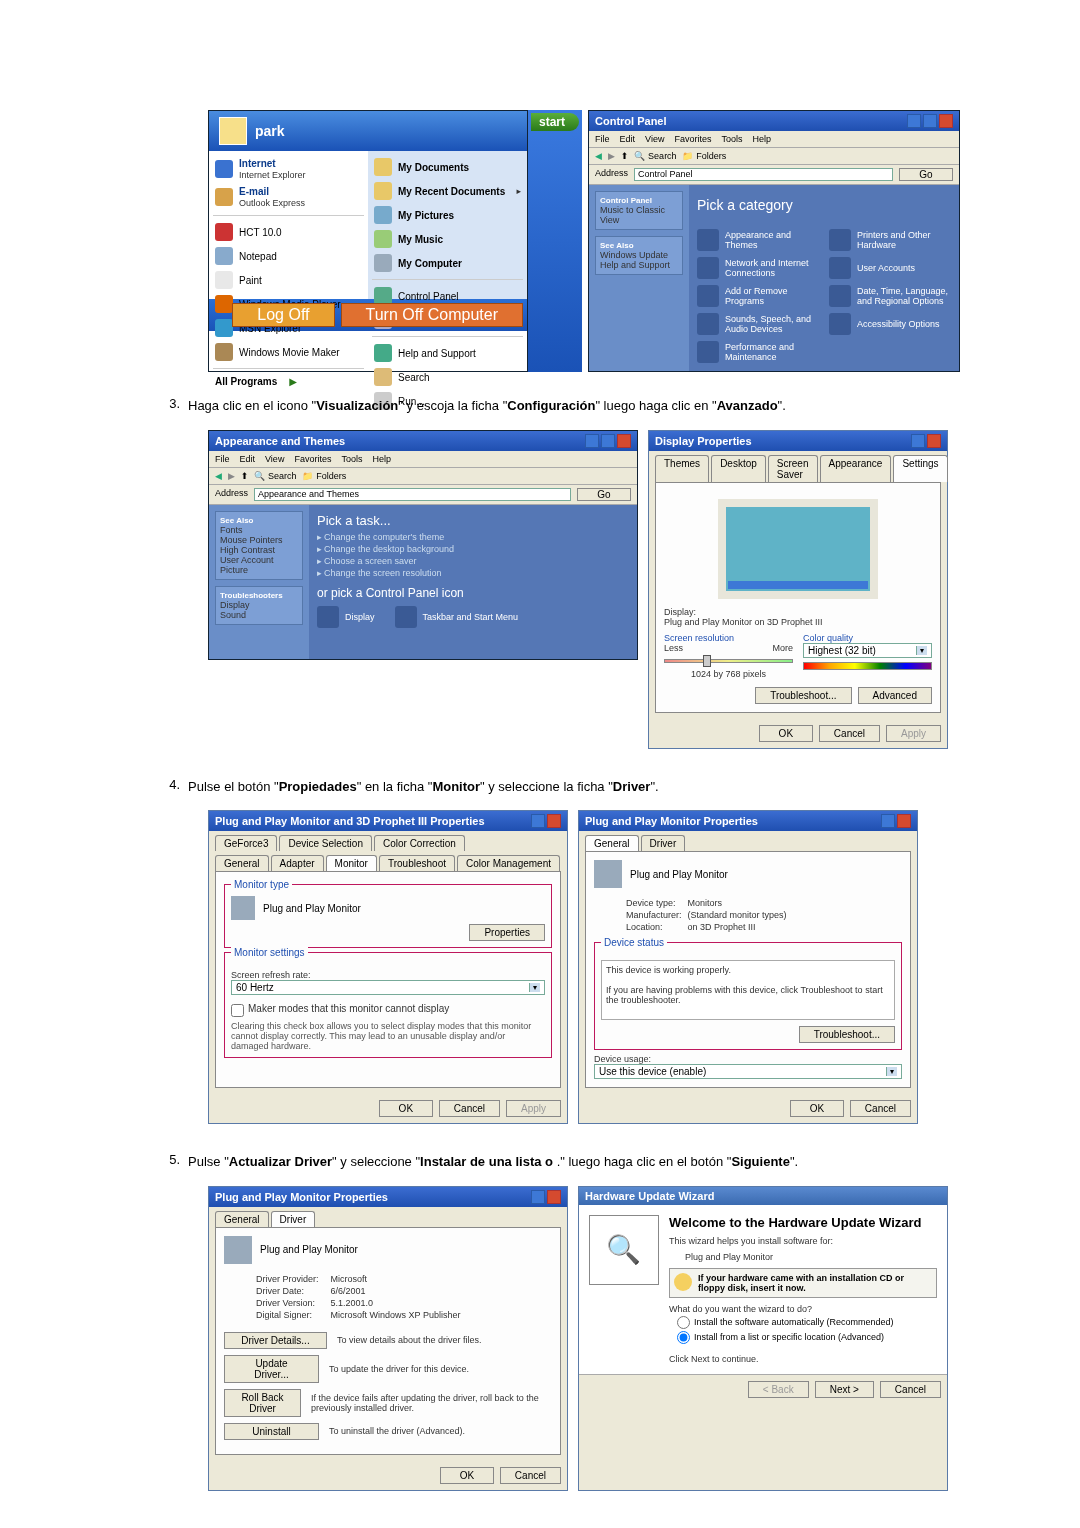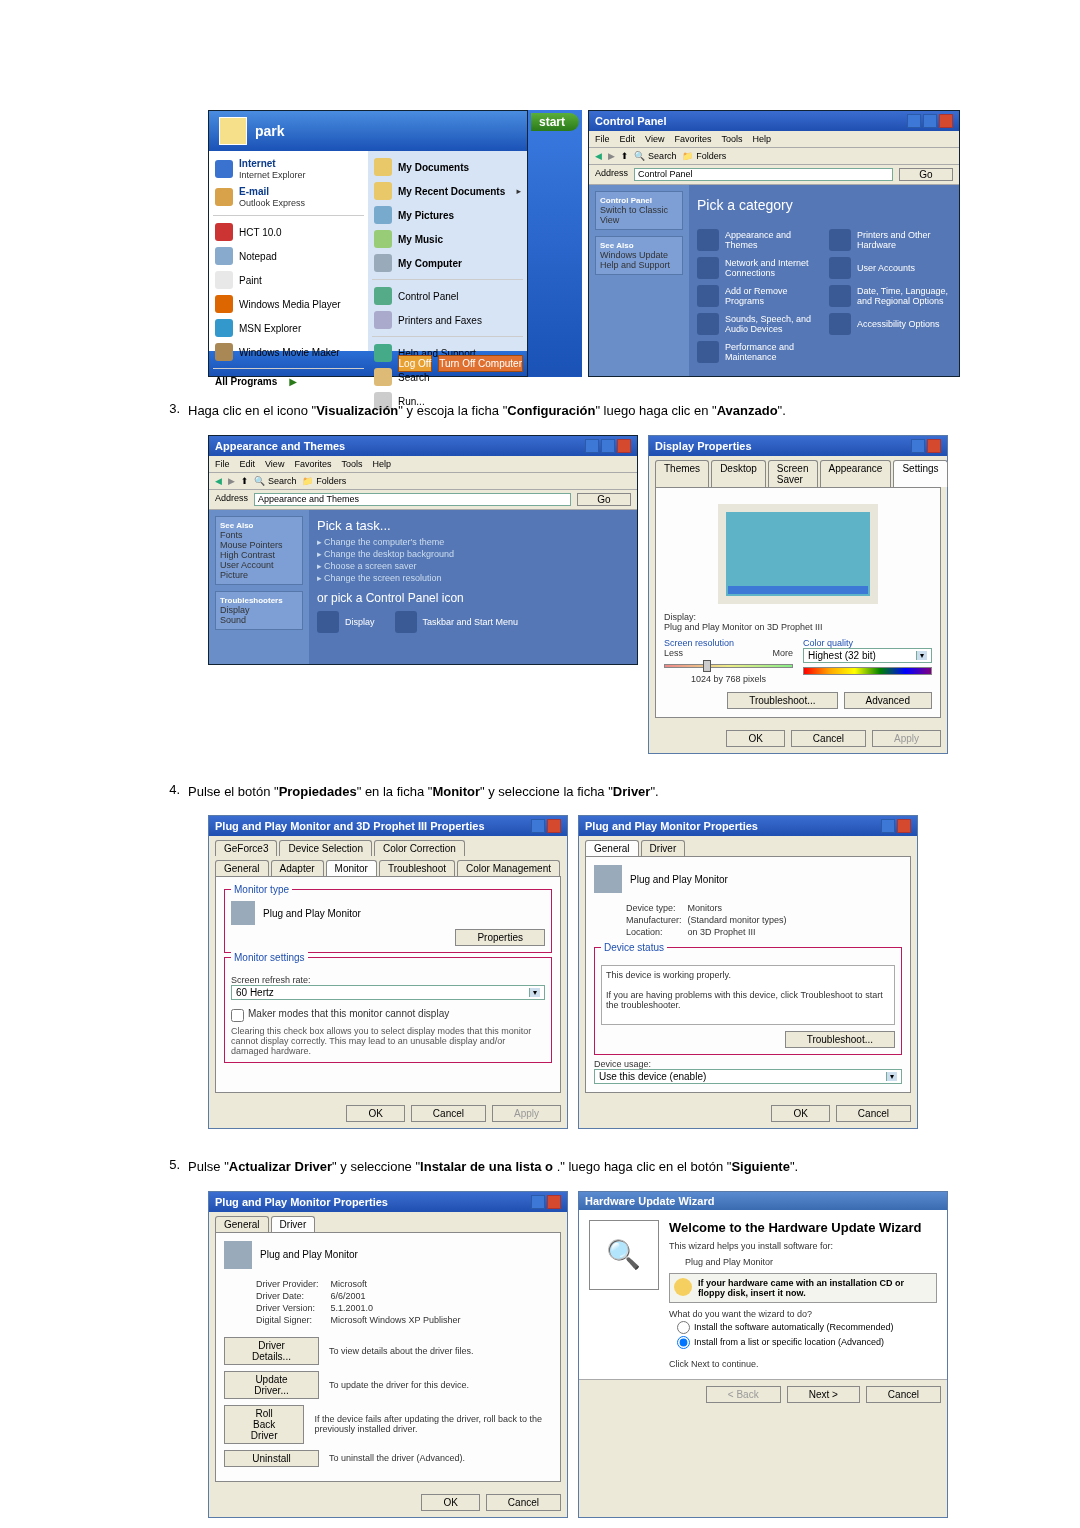--- a/index.html
+++ b/index.html
@@ -38,42 +38,42 @@
     align-items: center;
   }
   .winbtns { display: flex; gap: 2px; }
   .winbtn { width: 14px; height: 14px; background: #d54a2f; border: 1px solid #a33; display:inline-block; }
   .winbtn.min { background: #3d78d6; border-color:#2a5aa8;}
   .tabs { display:flex; padding: 4px 6px 0 6px; gap:2px; }
   .tab { border:1px solid #888; border-bottom:none; background:#ece9d8; padding:2px 8px; font-size:10px; border-radius:3px 3px 0 0;}
   .tab.active { background:#fdfdfd; font-weight:normal;}
   .content { background:#fdfdfd; margin:0 6px 6px 6px; border:1px solid #888; padding:8px; flex:1; }
   .btnrow { display:flex; justify-content:flex-end; gap:6px; padding:6px; }
-  .btn { border:1px solid #888; background:#ece9d8; padding:2px 21px; font-size:10px; min-width:54px; text-align:center; }
+  .btn { border:1px solid #888; background:#ece9d8; padding:2px 14px; font-size:10px; min-width:54px; text-align:center; }
   .btn.dis { color:#999; }
   .group { border:1px solid #be185d; margin:4px 0; padding:6px; }
   .group-title { color:#1f4fb0; font-size:10px; position:relative; top:-12px; background:#fdfdfd; padding:0 3px; display:inline-block;}
   .check { display:flex; align-items:flex-start; gap:4px; font-size:10px; color:#333; }
   .check input { margin-top:1px;}
   .slider-track { height:4px; background:linear-gradient(90deg,#e88,#ee8,#8e8); border:1px solid #888; position:relative; margin:6px 0;}
   .slider-thumb { width:8px; height:12px; background:#ccc; border:1px solid #555; position:absolute; top:-5px; left:30%;}
   .mini { font-size:9px; color:#333; }
   .start-fig { display:flex; gap:6px; margin-left:48px; margin-bottom:24px;}
   .startmenu { width:320px; border:1px solid #123; }
   .start-head { background:linear-gradient(#4a8de0,#1a52b6); color:#fff; padding:6px 10px; font-weight:bold; font-size:14px; display:flex; align-items:center; gap:8px;}
   .start-head .avatar{ width:28px; height:28px; background:#f7e08a; border:1px solid #fff;}
-  .start-body { display:flex; background:#fff; height:200px;}
+  .start-body { display:flex; background:#fff; height:148px;}
   .start-col { flex:1; padding:4px; font-size:10px; }
   .start-col.right{ background:#d7e4f5;}
   .start-item { display:flex; align-items:center; gap:6px; padding:3px 2px; }
   .start-item .ic{ width:18px; height:18px; background:#4a8; border-radius:3px; flex:0 0 18px;}
   .start-item.bold b{ color:#0a3a8a;}
   .start-sep{ border-top:1px solid #ccc; margin:4px 0;}
   .start-foot { background:linear-gradient(#2a6fd6,#1a52b6); padding:4px; display:flex; justify-content:flex-end; gap:6px;}
-  .start-foot .fbtn{ background:#e07030; color:#fff; font-size:10px; padding:2px 0; border:1px solid #a04a10;}
+  .start-foot .fbtn{ background:#e07030; color:#fff; font-size:16px; padding:2px 24px; border:1px solid #a04a10;}
   .taskbar { background:linear-gradient(#3a7ae0,#1a52b6); padding:3px; }
   .startbtn { display:inline-block; background:linear-gradient(#5aae3a,#2a7a1a); color:#fff; font-weight:bold; padding:2px 14px 2px 8px; border-radius:0 10px 10px 0; font-size:12px;}
 
   .cp-window { width:400px; border:1px solid #123; display:flex; flex-direction:column;}
   .cp-toolbar { background:#ece9d8; padding:3px 6px; font-size:9px; display:flex; gap:10px; border-bottom:1px solid #aaa;}
   .cp-addr { background:#ece9d8; padding:3px 6px; font-size:9px; display:flex; gap:6px; border-bottom:1px solid #aaa;}
   .cp-body { flex:1; display:flex;}
   .cp-side { width:100px; background:#6a8ec8; padding:6px; font-size:8px; color:#fff;}
   .cp-side .box{ background:#7d9fd5; border:1px solid #5577aa; padding:4px; margin-bottom:6px;}
   .cp-main { flex:1; background:#5577b5; color:#fff; padding:8px; font-size:9px;}
@@ -230,21 +230,21 @@
     </div>
     <div class="cp-addr">
         <span>Address</span>
         <span style="flex:1;background:#fff;border:1px solid #7a9;padding:0 3px">Control Panel</span>
         <span class="btn" style="padding:0 6px">Go</span>
       </div>
     <div class="cp-body">
       <div class="cp-side">
         <div class="box">
           <b>Control Panel</b><br>
-          <span class="mini">Switch to Classic View</span>
+          <span class="mini">Music to Classic View</span>
         </div>
         <div class="box">
           <b>See Also</b><br>
           <span class="mini">Windows Update</span><br>
           <span class="mini">Help and Support</span>
         </div>
       </div>
       <div class="cp-main">
         <div class="cp-cat-title">Pick a category</div>
         <div class="cp-grid">
@@ -576,21 +576,21 @@
                     <td>5.1.2001.0</td>
                   </tr>
             <tr>
                     <td>Digital Signer:</td>
                     <td>Microsoft Windows XP Publisher</td>
                   </tr>
           </tbody>
               </table>
           <div style="margin-top:10px">
             <div style="display:flex;gap:10px;align-items:center;margin:6px 0">
-                  <span class="btn" style="width:95px">Driver Details...</span>
+                  <span class="btn" style="width:103px">Driver Details...</span>
                   <span class="mini">To view details about the driver files.</span>
                 </div>
             <div style="display:flex;gap:10px;align-items:center;margin:6px 0">
                   <span class="btn" style="width:95px">Update Driver...</span>
                   <span class="mini">To update the driver for this device.</span>
                 </div>
             <div style="display:flex;gap:10px;align-items:center;margin:6px 0">
                   <span class="btn" style="width:95px">Roll Back Driver</span>
                   <span class="mini">If the device fails after updating the driver, roll back to the previously installed driver.</span>
                 </div>

